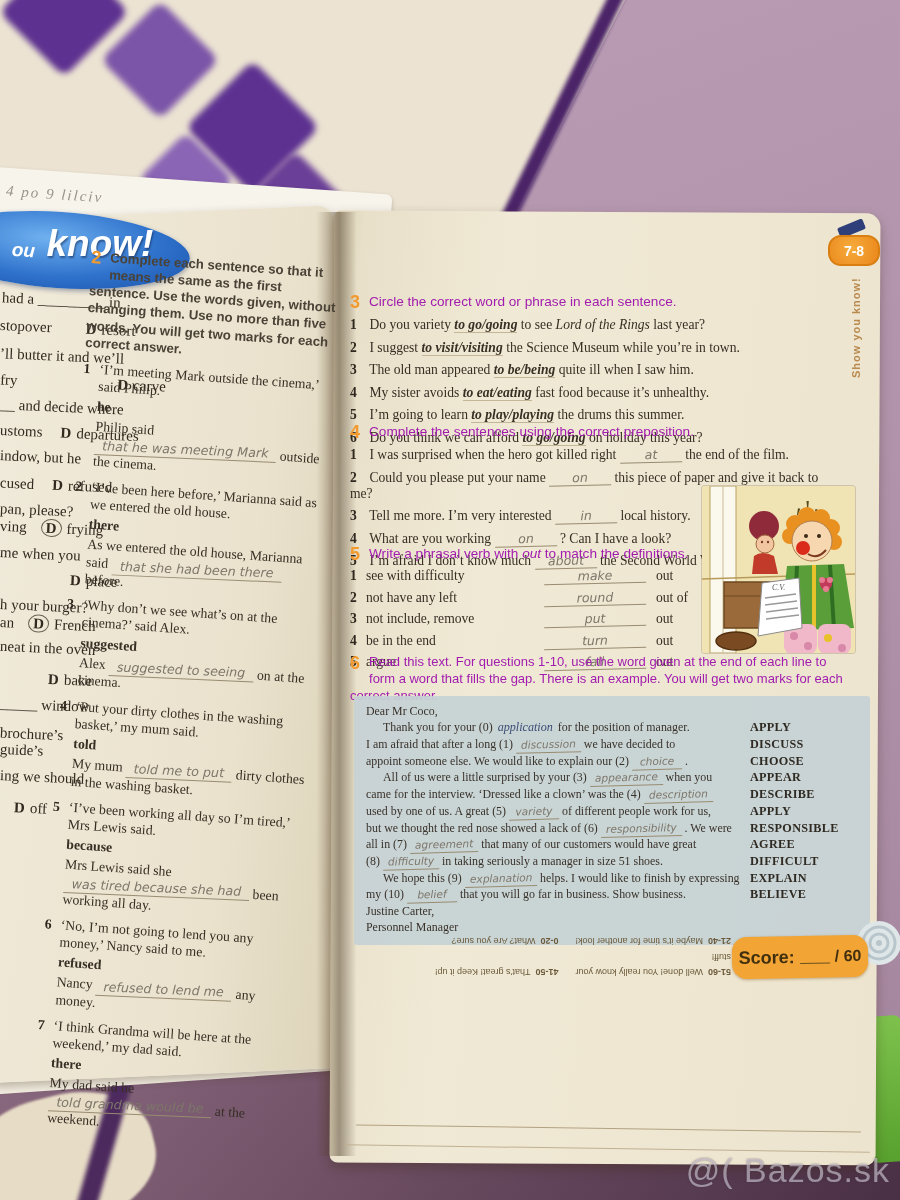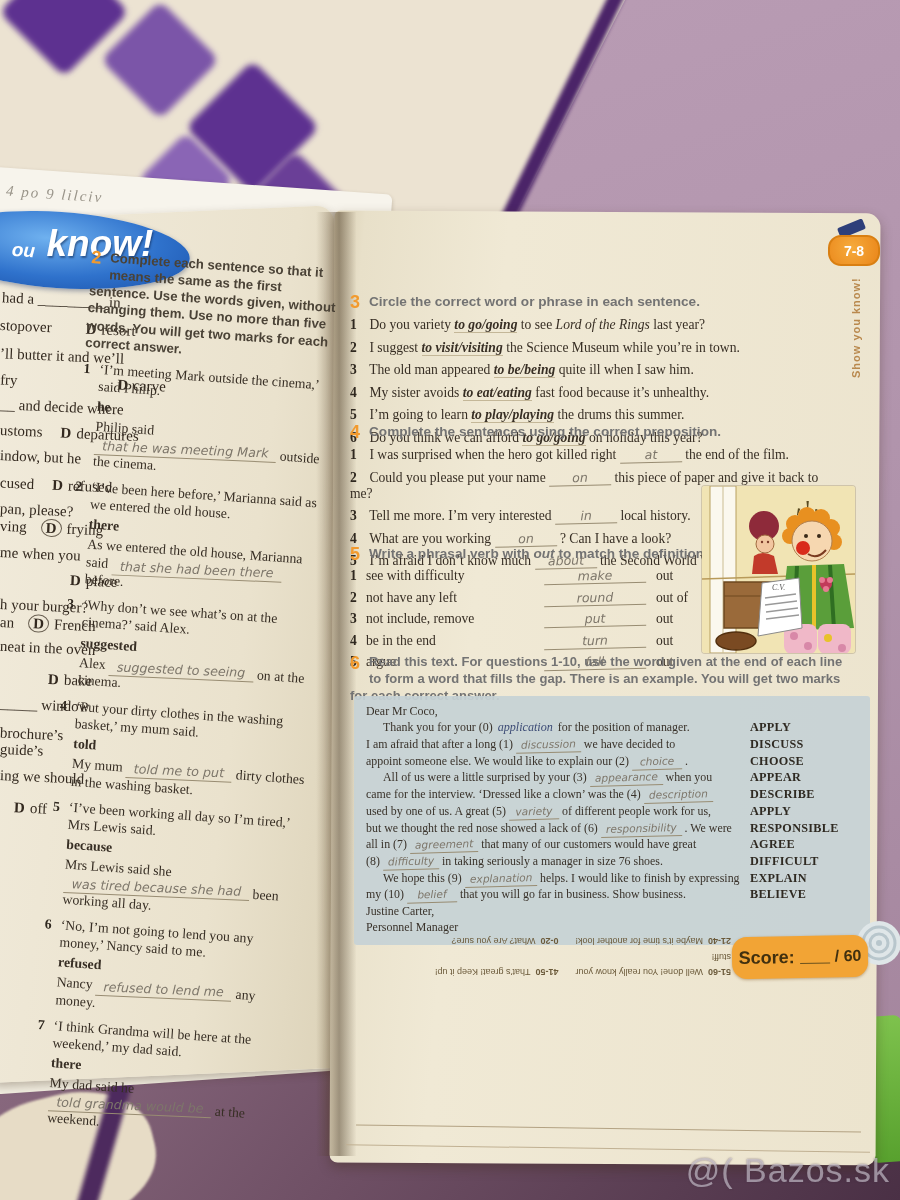--- a/index.html
+++ b/index.html
@@ -73,21 +73,21 @@
   #ex3 .row,#ex4 .row{margin-top:6.5px;}
   .choice{font-weight:bold;font-style:italic;border-bottom:1px solid #c4b798;}
   .it-title{font-style:italic;margin-top:47px;}
   .it-title:empty{display:none;}
   #ex4{left:350px;top:423px;width:508px;font-size:13.6px;}
   #ex5{left:350px;top:545px;width:368px;font-size:13.6px;}
   #ex5 .row{display:flex;margin-top:5.5px;align-items:baseline;}
   #ex5 .def{width:178px;}
   #ex5 .ans{width:86px;text-align:center;border-bottom:1px solid #988c72;margin-right:10px;}
   #ex6i{left:350px;top:654px;width:506px;font-size:13.2px;}
-  .instr-line{font-family:"Liberation Sans",sans-serif;font-weight:bold;color:#737373;font-size:13.6px;line-height:1.3;}
+  .instr-line{font-family:"Liberation Sans",sans-serif;font-weight:normal;color:#a21caf;font-size:13.6px;line-height:1.3;}
   
   #letter{position:absolute;left:354px;top:696px;width:494px;z-index:5;
     background:rgba(198,210,213,.93);border-radius:3px;padding:7px 10px 9px 12px;
     font-size:11.9px;color:#39322a;line-height:1.37;}
   #letter .lrow{display:flex;}
   #letter .lline{flex:1;padding-right:6px;}
   #letter .lline.ind{padding-left:17px;}
   #letter .lword{width:110px;font-weight:bold;font-size:12.2px;color:#2f2a22;letter-spacing:.3px;}
   #letter .hw{min-width:40px;padding:0 5px;font-size:10.6px;}
   
@@ -386,21 +386,21 @@
       </div>
     <div class="lrow">
         <span class="lline"><span>but we thought the red nose showed a lack of (6)</span> <span class="hw">responsibility</span> <span>. We were</span></span>
         <span class="lword">RESPONSIBLE</span>
       </div>
     <div class="lrow">
         <span class="lline"><span>all in (7)</span> <span class="hw">agreement</span> <span>that many of our customers would have great</span></span>
         <span class="lword">AGREE</span>
       </div>
     <div class="lrow">
-        <span class="lline"><span>(8)</span> <span class="hw">difficulty</span> <span>in taking seriously a manager in size 76 shoes.</span></span>
+        <span class="lline"><span>(8)</span> <span class="hw">difficulty</span> <span>in taking seriously a manager in size 51 shoes.</span></span>
         <span class="lword">DIFFICULT</span>
       </div>
     <div class="lrow">
         <span class="lline ind"><span>We hope this (9)</span> <span class="hw">explanation</span> <span>helps. I would like to finish by expressing</span></span>
         <span class="lword">EXPLAIN</span>
       </div>
     <div class="lrow">
         <span class="lline"><span>my (10)</span> <span class="hw">belief</span> <span>that you will go far in business. Show business.</span></span>
         <span class="lword">BELIEVE</span>
       </div>

